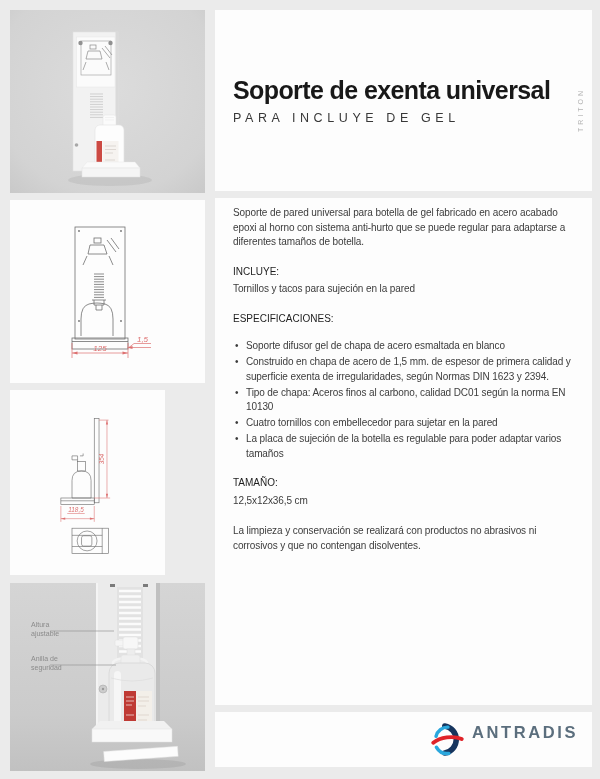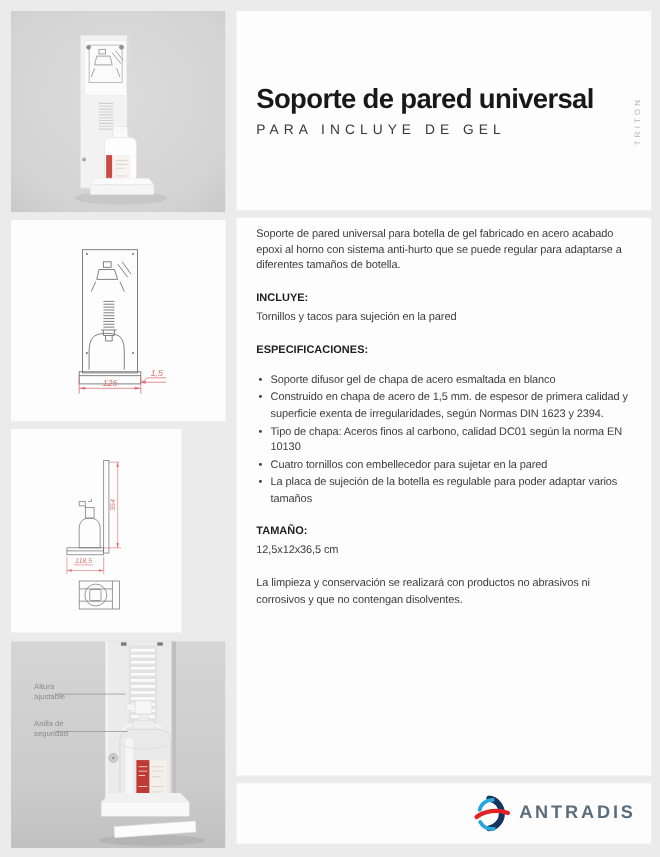--- a/index.html
+++ b/index.html
@@ -24,21 +24,21 @@
   #footer-panel{left:215px;top:712px;width:377px;height:55px;display:flex;
     align-items:center;justify-content:flex-end;padding-right:14px;}
   
   .title{margin:0;padding:66px 18px 0;font-size:25px;font-weight:bold;
     letter-spacing:-0.6px;color:#181818;line-height:28px;}
   .subtitle{padding:7px 18px 0;font-size:12.5px;letter-spacing:4.6px;color:#383838;}
   .vertical-brand{position:absolute;right:8px;top:78px;writing-mode:vertical-rl;
     transform:rotate(180deg);font-size:7px;letter-spacing:3px;color:#b4b4b4;}
   
   #body-panel p{margin:0;}
-  .section-h{margin:15px 0 3px;font-size:10px;font-weight:bold;color:#1d1d1d;
+  .section-h{margin:15px 0 3px;font-size:10px;font-weight:normal;color:#1d1d1d;
     letter-spacing:0;}
   .spec-list{margin:13px 0 0;padding:0;list-style:none;}
   .spec-list li{position:relative;padding-left:13px;margin:0 0 1.5px;}
   .spec-list li::before{content:"\2022";position:absolute;left:2px;top:0;color:#3c3c3c;}
   .care{margin-top:16px !important;}
   
   .annot{position:absolute;width:44px;font-size:7px;line-height:8.5px;color:#8b8b8b;}
   #annot-height{left:21px;top:38px;}
   #annot-ring{left:21px;top:72px;}
   
@@ -211,21 +211,21 @@
         <rect x="94" y="166" width="74" height="10" fill="#fcfcfc" stroke="#e4e4e4" stroke-width="0.5"></rect>
       </g>
     </g>
     <path d="M40,48 h64 M40,82 h66" stroke="#959595" stroke-width="0.7"></path>
   </svg>
   <div class="annot" id="annot-height">Altura ajustable</div>
   <div class="annot" id="annot-ring">Anilla de seguridad</div>
 </div>
 
 <div class="panel white" id="title-panel">
-  <h1 class="title">Soporte de pared universal</h1>
+  <h1 class="title">Soporte de exenta universal</h1>
   <div class="subtitle">PARA INCLUYE DE GEL</div>
   <div class="vertical-brand">TRITON</div>
 </div>
 
 <div class="panel white" id="body-panel">
   <p>Soporte de pared universal para botella de gel fabricado en acero acabado epoxi al horno con sistema anti-hurto que se puede regular para adaptarse a diferentes tamaños de botella.</p>
 
   <h3 class="section-h">INCLUYE:</h3>
   <p>Tornillos y tacos para sujeción en la pared</p>
 
@@ -239,21 +239,21 @@
   </ul>
 
 
   <h3 class="section-h">TAMAÑO:</h3>
   <p>12,5x12x36,5 cm</p>
 
   <p class="care">La limpieza y conservación se realizará con productos no abrasivos ni corrosivos y que no contengan disolventes.</p>
 </div>
 
 <div class="panel white" id="footer-panel">
-  <div style="display:flex;align-items:center;">
+  <div style="display:flex;align-items:flex-start;">
     <svg width="33" height="33" viewBox="0 0 36 36">
       <path d="M15,3.2 A15,15 0 0 1 15,32.8" stroke="#16355e" stroke-width="6" fill="none" stroke-linecap="round"></path>
       <path d="M5.5,14.5 A13,13 0 0 1 18.5,4.5" stroke="#2aa7dd" stroke-width="3.8" fill="none" stroke-linecap="round"></path>
       <path d="M6,26.5 A13.5,13.5 0 0 0 19.5,33.2" stroke="#2aa7dd" stroke-width="3.8" fill="none" stroke-linecap="round"></path>
       <path d="M2.5,21.5 C10,15.5 24,13.5 33.5,17.5" stroke="#e02329" stroke-width="4.2" fill="none" stroke-linecap="round"></path>
     </svg>
     <span class="logo-text">ANTRADIS</span>
   </div>
 </div>
 

